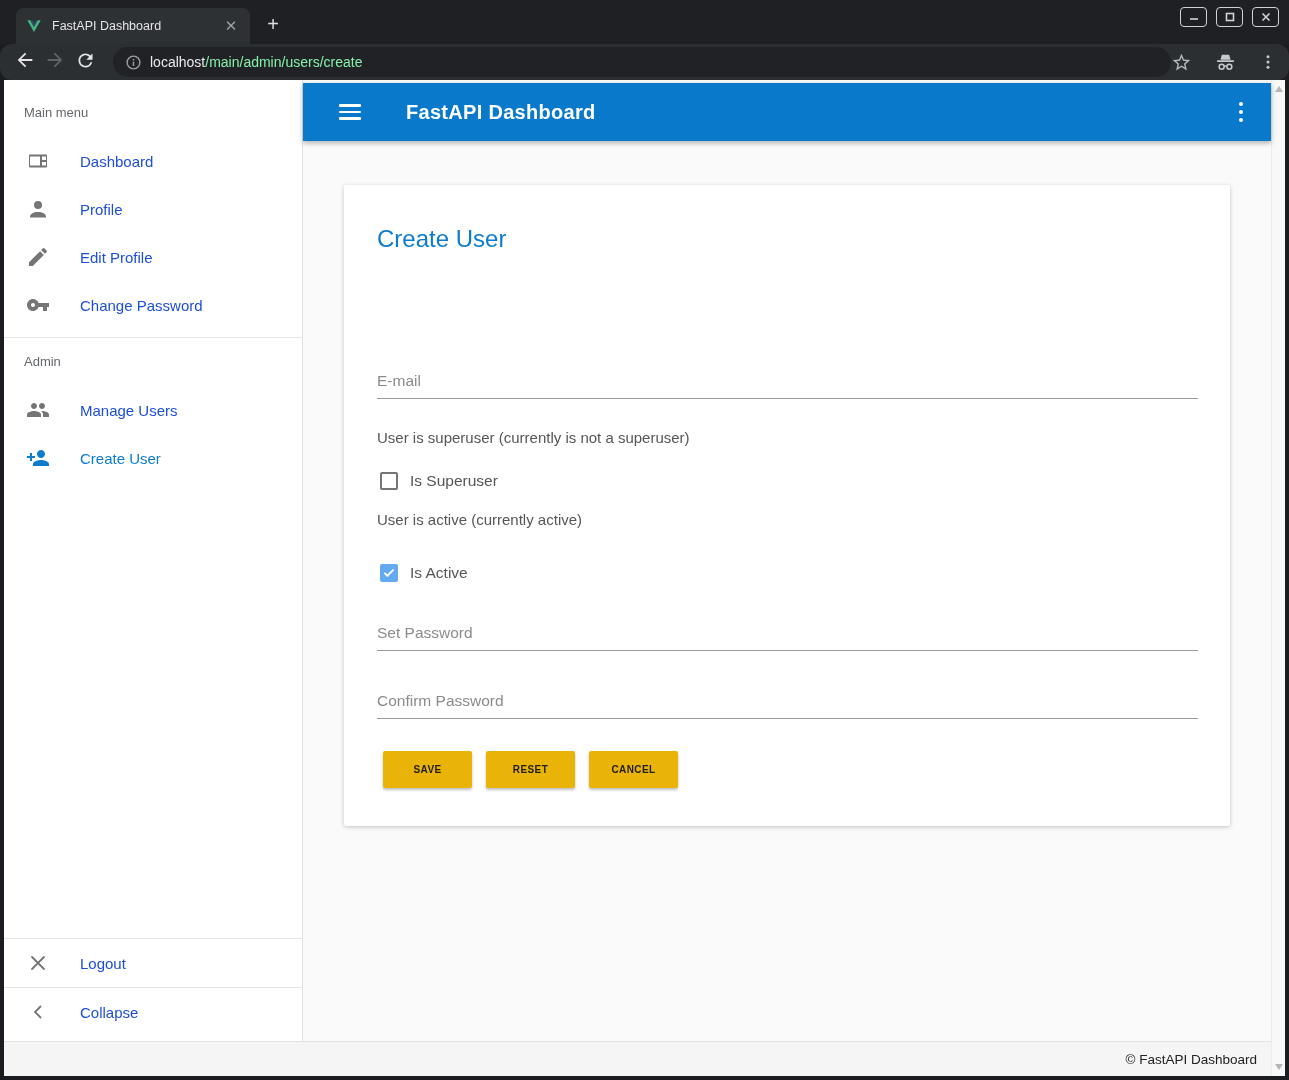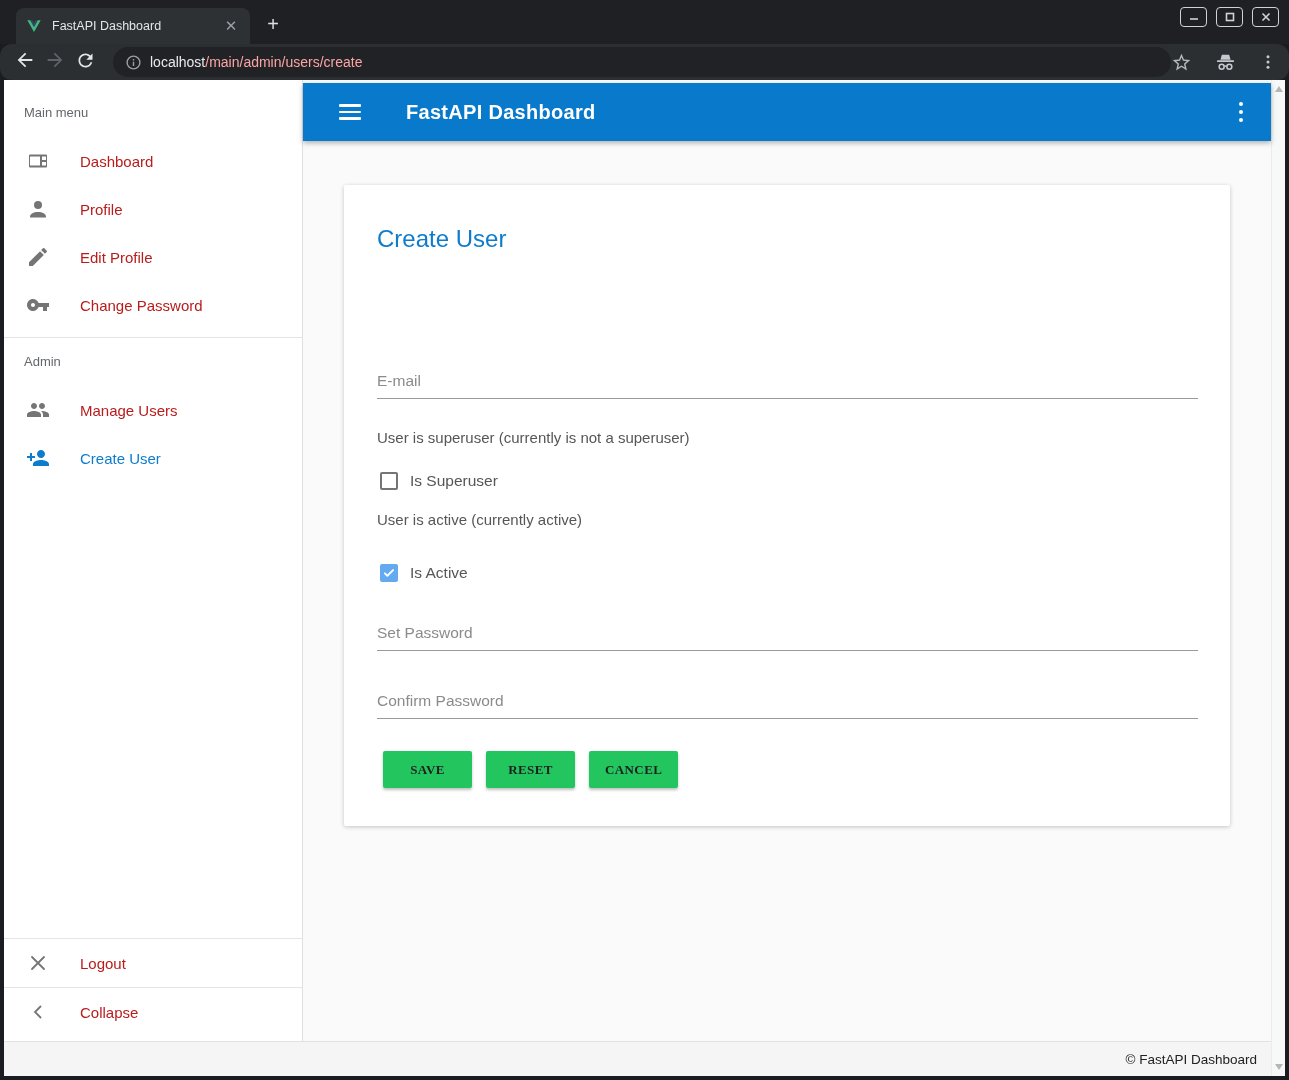--- a/index.html
+++ b/index.html
@@ -19,36 +19,36 @@
   .winctl { position:absolute; top:7px; right:10px; display:flex; gap:9px; }
   .winctl .box { width:27px; height:20px; border:1.5px solid #cfd2d6; border-radius:4px;
                  display:flex; align-items:center; justify-content:center; }
 
   .toolbar { position:absolute; left:0; top:44px; width:100%; height:36px; background:#2c2f32;
              display:flex; align-items:center;border-radius:12px; }
   .navbtn { width:30px; text-align:center; }
   .omnibox { position:absolute; left:113px; top:3px; width:1058px; height:30px; background:#202225;
              border-radius:15px; display:flex; align-items:center; padding:0 12px; }
   .omni-host { color:#e8eaed; font-size:14px; margin-left:8px; }
-  .omni-path { color:#fca5a5; font-size:14px; }
+  .omni-path { color:#86efac; font-size:14px; }
   .tb-right { position:absolute; right:12px; top:0; height:36px; display:flex; align-items:center; gap:22px; }
 
   
   .content { position:absolute; left:4px; top:80px; width:1281px; height:996px; background:#fafafa; overflow:hidden;padding-left:24px; }
 
   .scrollbar { position:absolute; right:0; top:0; width:14px; height:100%; background:#f7f8f8; border-left:1px solid #ececec; }
   .sb-arrow { position:absolute; left:3px; width:0; height:0; border-left:4px solid transparent; border-right:4px solid transparent; }
   .sb-up   { top:6px; border-bottom:6px solid #b4b6b8; }
   .sb-down { bottom:6px; border-top:6px solid #b4b6b8; }
 
   .sidebar { position:absolute; left:0; top:0; width:299px; height:961px; background:#fff; border-right:1px solid #e0e0e0; }
   .side-section-label { position:absolute; left:20px; color:#63676c; font-size:13px; }
   .side-item { position:absolute; left:0; width:100%; height:48px; display:flex; align-items:center; cursor:pointer; }
   .side-item .ic { width:24px; height:24px; margin-left:22px; }
-  .side-item .lbl { margin-left:30px; font-size:15px; color:#b91c1c; }
+  .side-item .lbl { margin-left:30px; font-size:15px; color:#1d4ed8; }
   .side-item.active .lbl { color:#0d7ccd; }
   .divider { position:absolute; left:0; width:100%; height:0; border-top:1px solid #e4e4e4; }
 
   .appbar { position:absolute; left:299px; top:3px; width:968px; height:58px; background:#0879cb;
             box-shadow:0 2px 5px rgba(0,0,0,.3); display:flex; align-items:center; z-index:3; }
   .appbar-title { color:#fff; font-size:20px; font-weight:bold; margin-left:45px; letter-spacing:.3px; }
   .hamburger { margin-left:36px; width:22px; }
   .hamburger div { height:2.5px; background:#fff; margin:4px 0; border-radius:1px; }
   .appbar-kebab { position:absolute; right:28px; display:flex; flex-direction:column; gap:3.5px; }
   .appbar-kebab i { width:4.5px; height:4.5px; background:#fff; border-radius:50%; }
@@ -61,23 +61,23 @@
   .field .ph { color:#8b8b8b; font-size:15.5px; display:block; padding-bottom:8px; }
   .hint { position:absolute; left:33px; color:#565656; font-size:15px; }
 
   .cbrow { position:absolute; left:36px; display:flex; align-items:center; }
   .cb { width:18px; height:18px; border-radius:2px; }
   .cb.unchecked { border:2px solid #757575; background:#fff; }
   .cb.checked { background:#64aaf0; display:flex; align-items:center; justify-content:center; }
   .cbrow .cblbl { margin-left:12px; color:#565656; font-size:15.5px; }
 
   .btnrow { position:absolute; left:39px; top:566px; display:flex; gap:14px; }
-  .mbtn { min-width:89px; height:37px; background:#22c55e; border:none; border-radius:2px;
-          box-shadow:0 2px 3px rgba(0,0,0,.25); font-family:Liberation Serif, serif;
-          font-size:13px; font-weight:bold; letter-spacing:.4px; color:#1f1f1f; padding:0 16px; cursor:pointer; }
+  .mbtn { min-width:89px; height:37px; background:#eab308; border:none; border-radius:2px;
+          box-shadow:0 2px 3px rgba(0,0,0,.25); font-family:Liberation Sans, sans-serif;
+          font-size:10px; font-weight:bold; letter-spacing:.4px; color:#1f1f1f; padding:0 16px; cursor:pointer; }
 
   .page-footer { position:absolute; left:0; bottom:0; width:1267px; height:35px; background:#f4f5f4;
                  border-top:1px solid #e2e2e2; display:flex; align-items:center; justify-content:flex-end; }
   .page-footer span { color:#222; font-size:13.5px; margin-right:14px; }
 </style>
 </head>
 <body>
 
 <div class="window">
 

